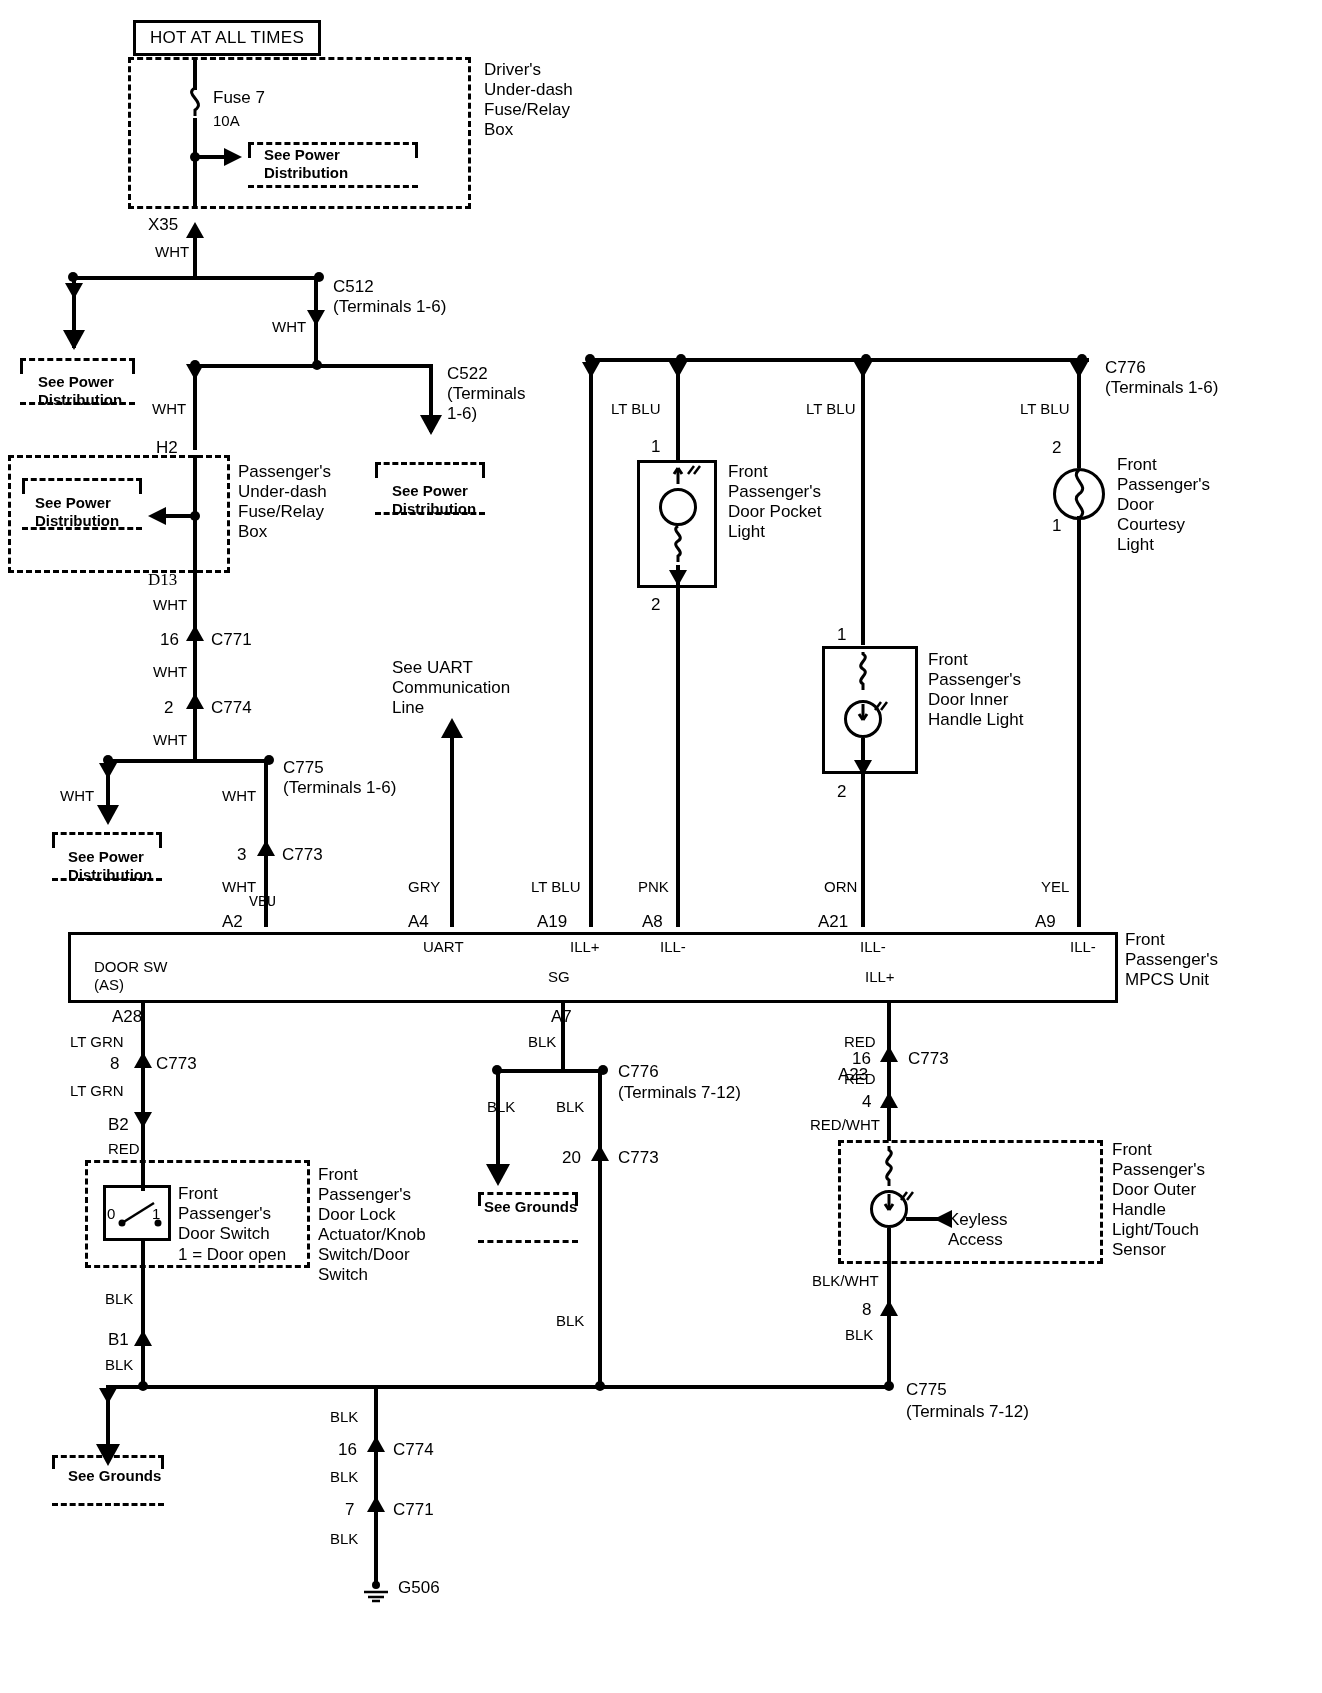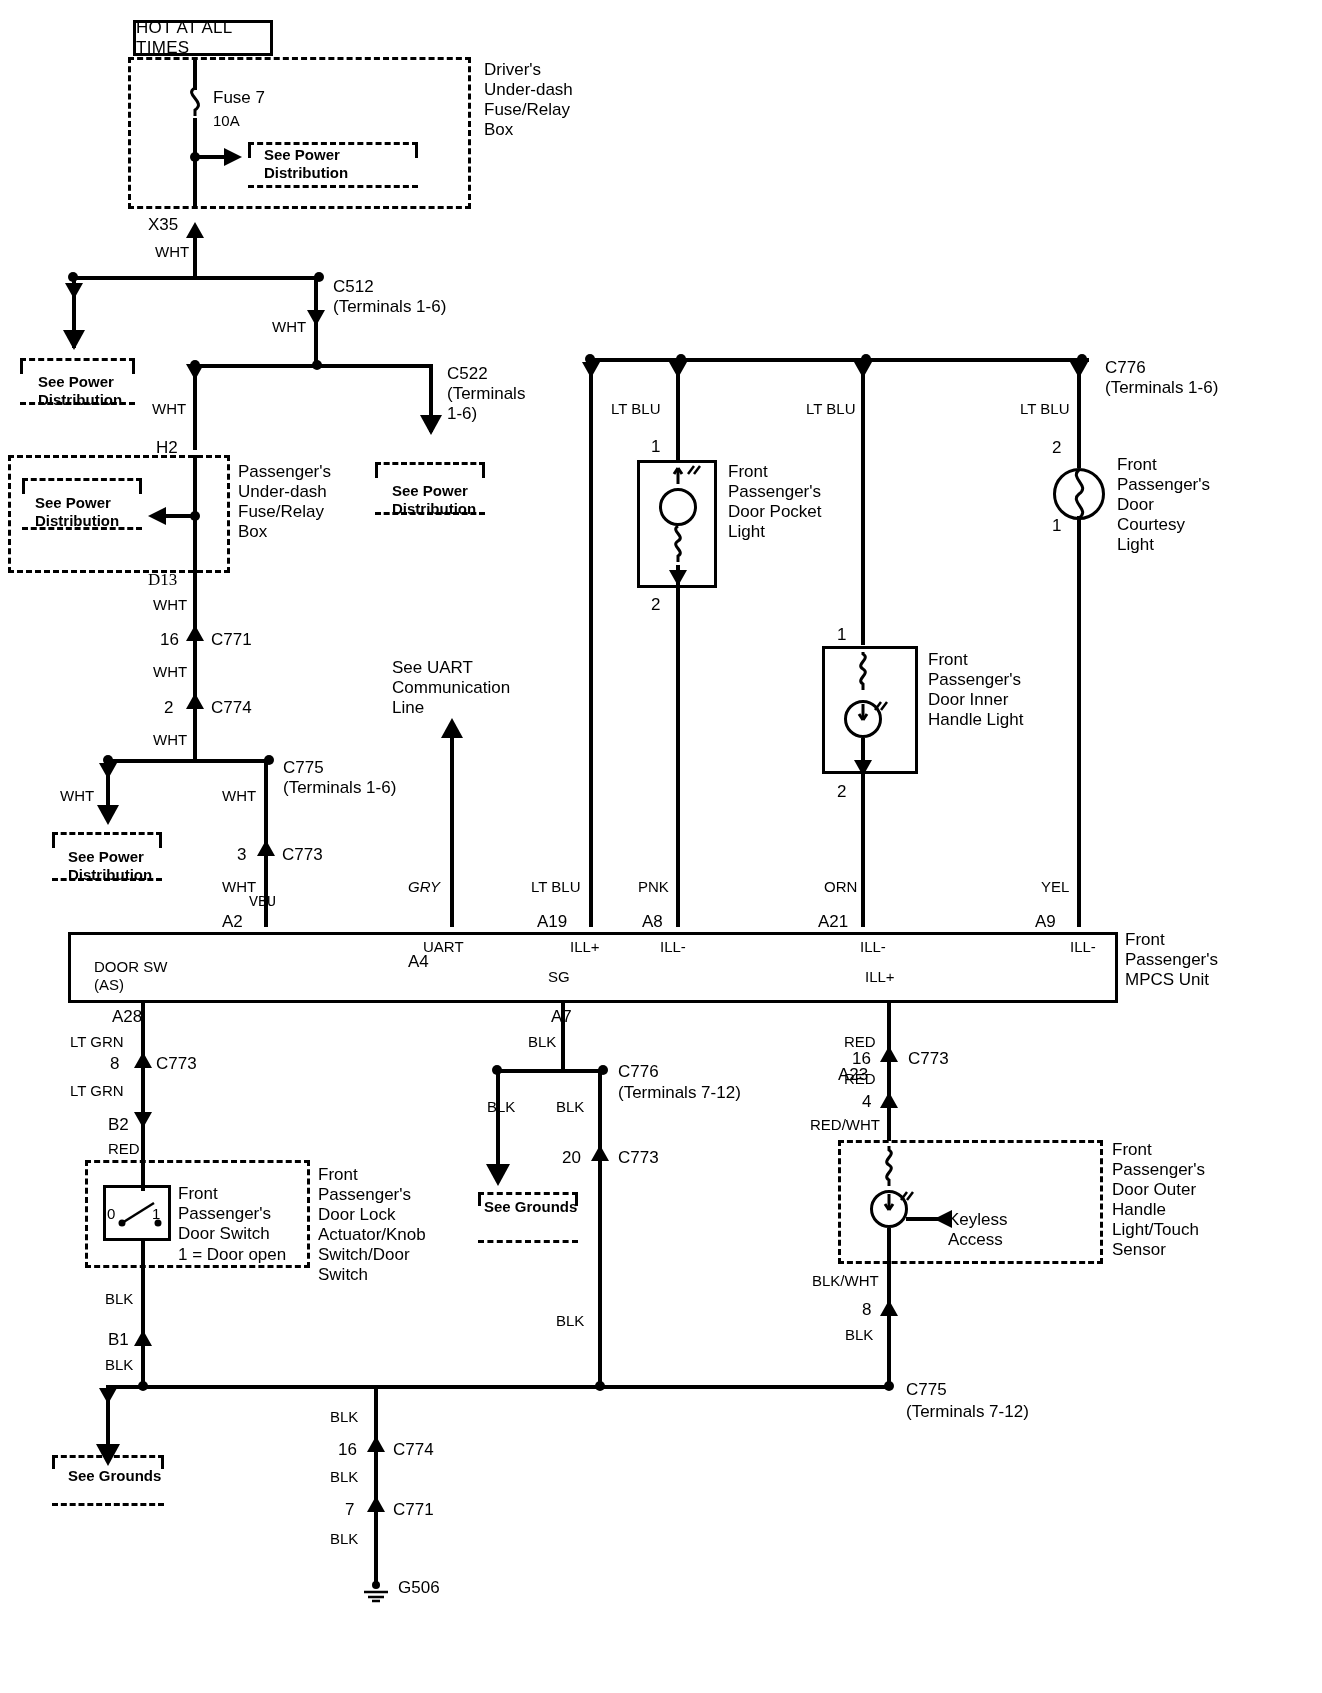--- a/index.html
+++ b/index.html
@@ -23,21 +23,21 @@
   .connarrow{position:absolute;width:0;height:0;border-left:9px solid transparent;border-right:9px solid transparent;border-top:16px solid #000;}
   .connarrowup{position:absolute;width:0;height:0;border-left:9px solid transparent;border-right:9px solid transparent;border-bottom:16px solid #000;}
   .titlebox{position:absolute;border:3px solid #000;box-sizing:border-box;display:flex;align-items:center;justify-content:center;font-size:17px;letter-spacing:.3px;}
   svg{position:absolute;overflow:visible;}
 </style>
 </head>
 <body>
 
 <div id="page">
 
-  <div class="titlebox" style="left:133px;top:20px;width:140px;height:36px;">
+  <div class="titlebox" style="left:133px;top:20px;width:188px;height:36px;">
     <span>HOT AT ALL TIMES</span>
   </div>
 
   <div class="dash" style="left:128px;top:57px;width:343px;height:152px;"></div>
   <div class="lbl" style="left:484px;top:60px;">Driver's
 Under-dash
 Fuse/Relay
 Box</div>
 
   <div class="wire vw" style="left:193px;top:57px;width:4px;height:33px;"></div>
@@ -157,22 +157,22 @@
   <div class="lbl" style="left:282px;top:845px;">C773</div>
   <div class="wire vw" style="left:264px;top:859px;width:4px;height:68px;"></div>
   <div class="lbl sm" style="left:222px;top:878px;">WHT</div>
   <div class="lbl" style="left:222px;top:912px;">A2</div>
 
   <div class="lbl" style="left:392px;top:658px;">See UART
 Communication
 Line</div>
   <div class="arrowup" style="left:441px;top:718px;"></div>
   <div class="wire vw" style="left:450px;top:736px;width:4px;height:191px;"></div>
-  <div class="lbl sm" style="left:408px;top:878px;font-style:italic;">GRY</div>
-  <div class="lbl" style="left:408px;top:952px;">A4</div>
+  <div class="lbl sm" style="left:408px;top:878px;">GRY</div>
+  <div class="lbl" style="left:408px;top:912px;">A4</div>
 
   <div class="wire hw" style="left:589px;top:358px;width:500px;height:4px;"></div>
   <div class="dot" style="left:585px;top:354px;"></div>
   <div class="dot" style="left:676px;top:354px;"></div>
   <div class="dot" style="left:861px;top:354px;"></div>
   <div class="dot" style="left:1077px;top:354px;"></div>
   <div class="lbl" style="left:1105px;top:358px;">C776</div>
   <div class="lbl" style="left:1105px;top:378px;">(Terminals 1-6)</div>
 
   <div class="wire vw" style="left:589px;top:358px;width:4px;height:569px;"></div>

